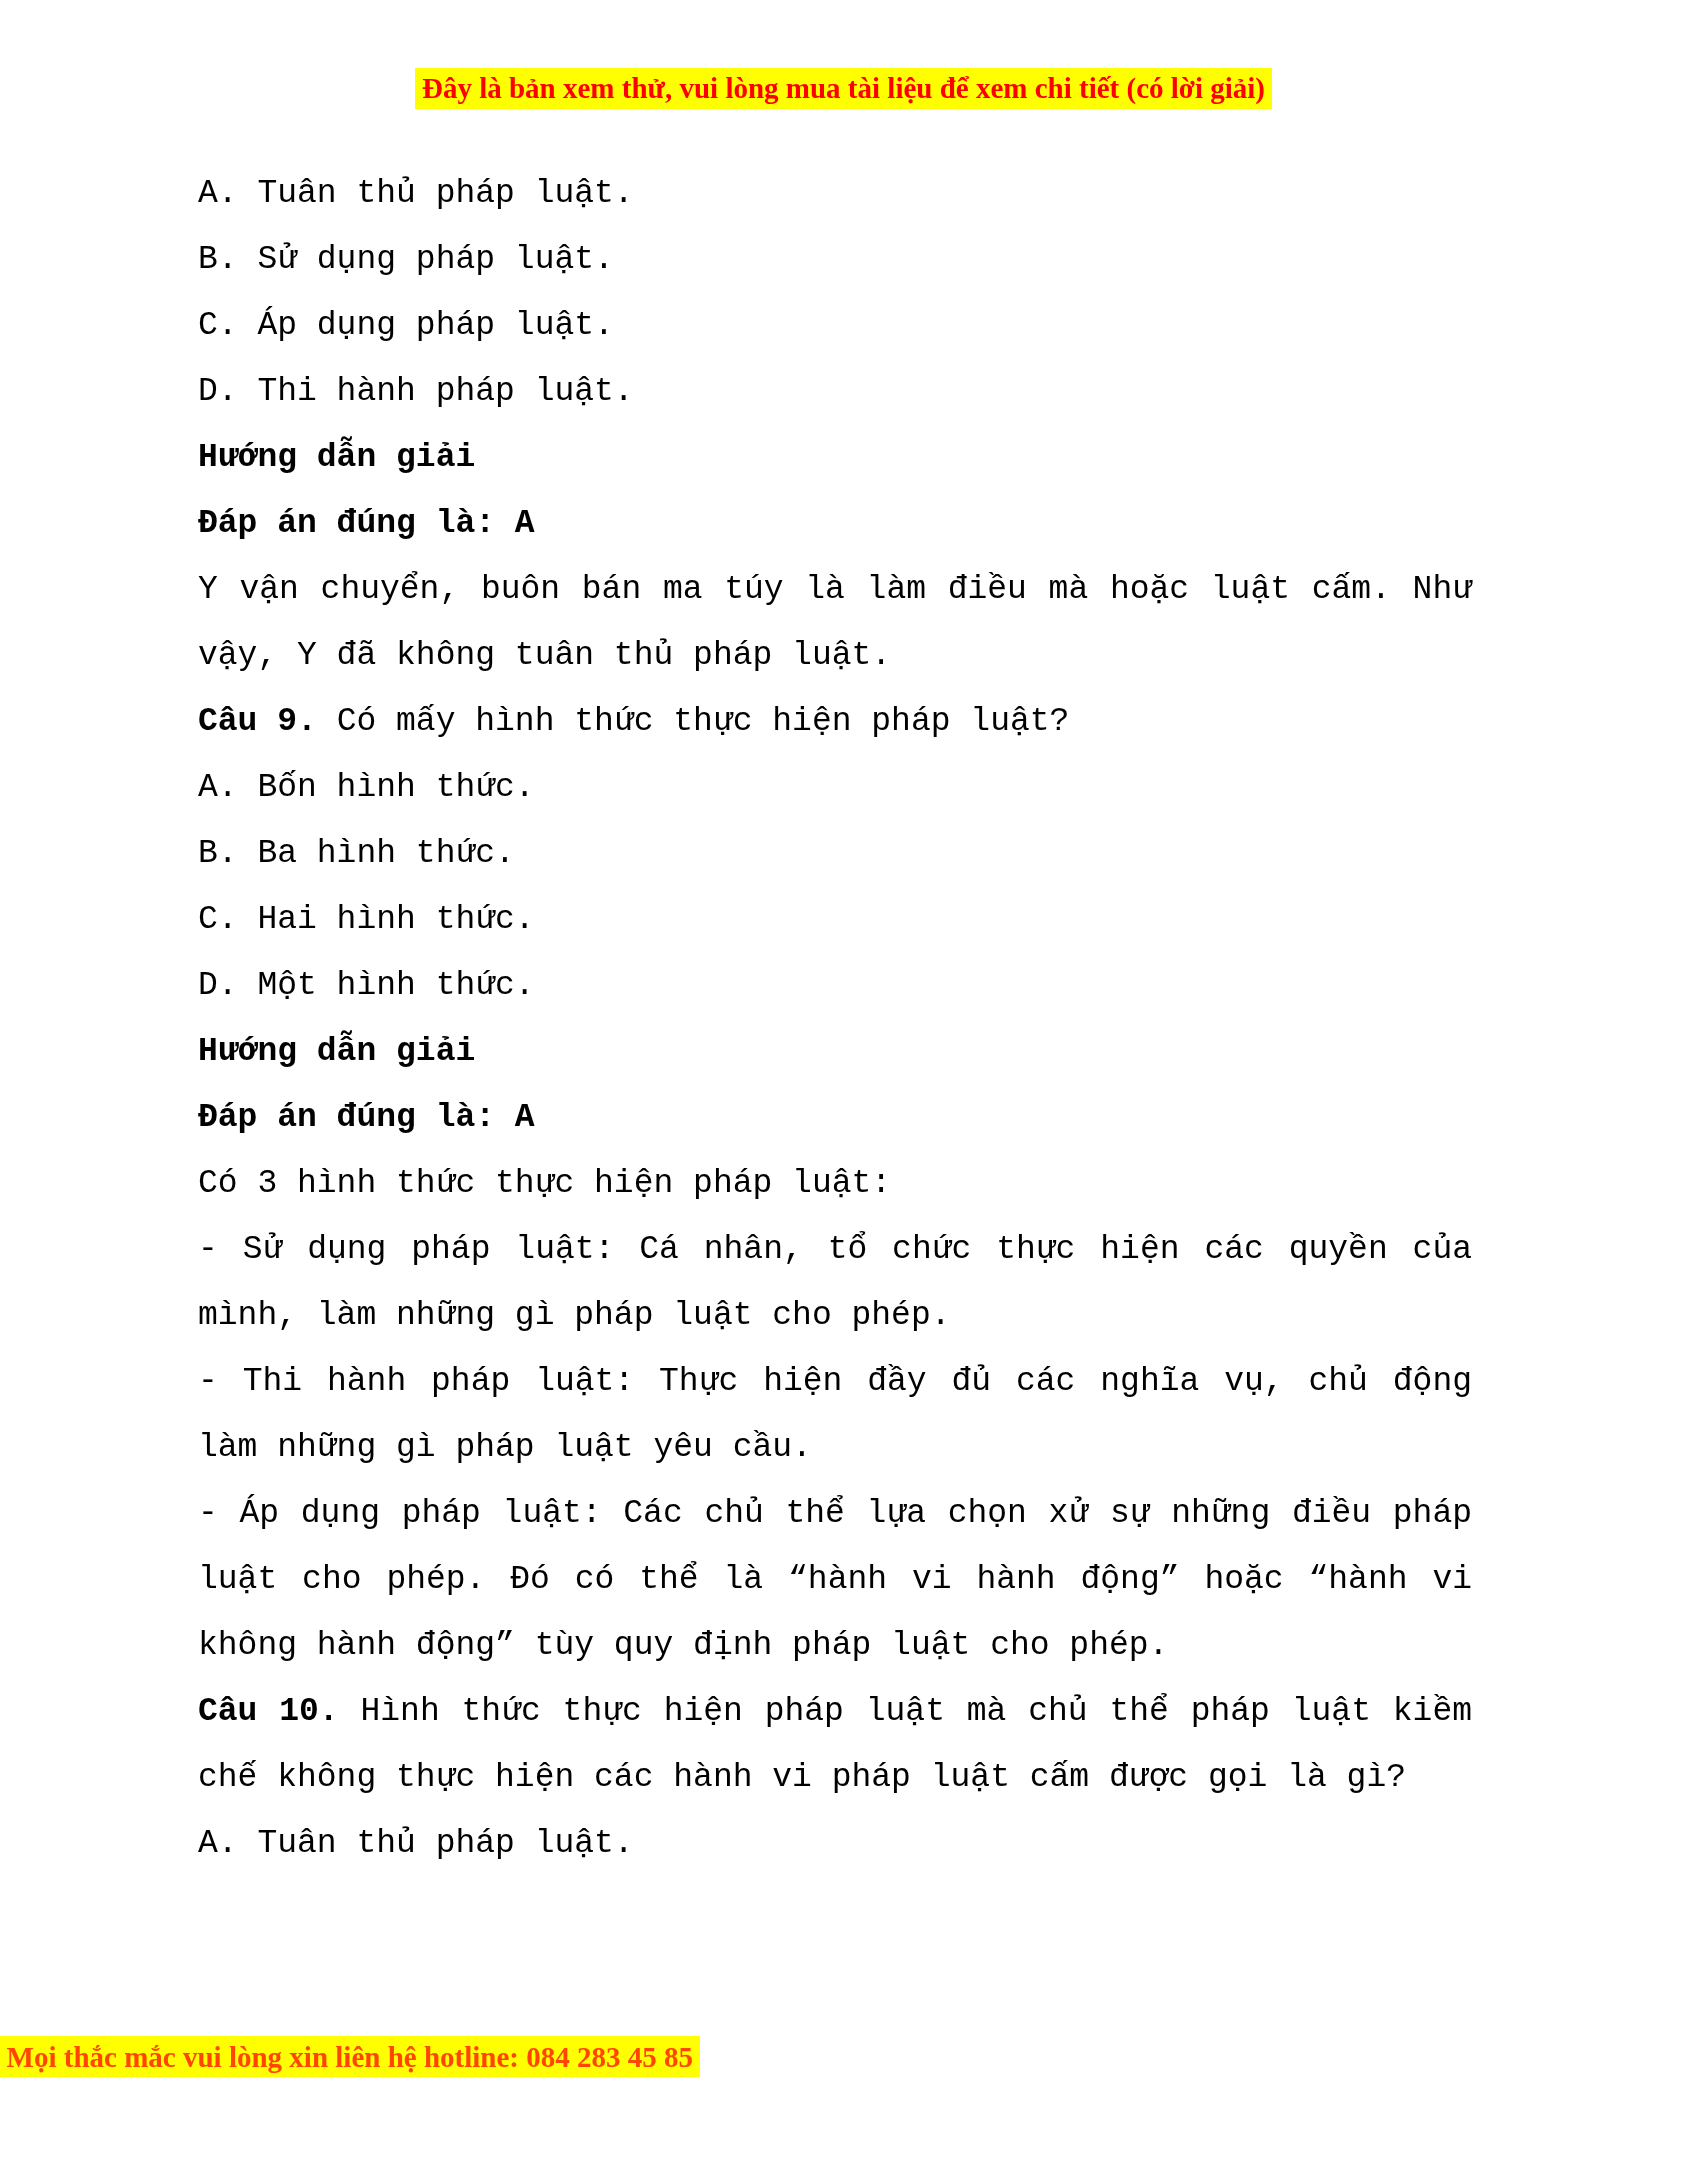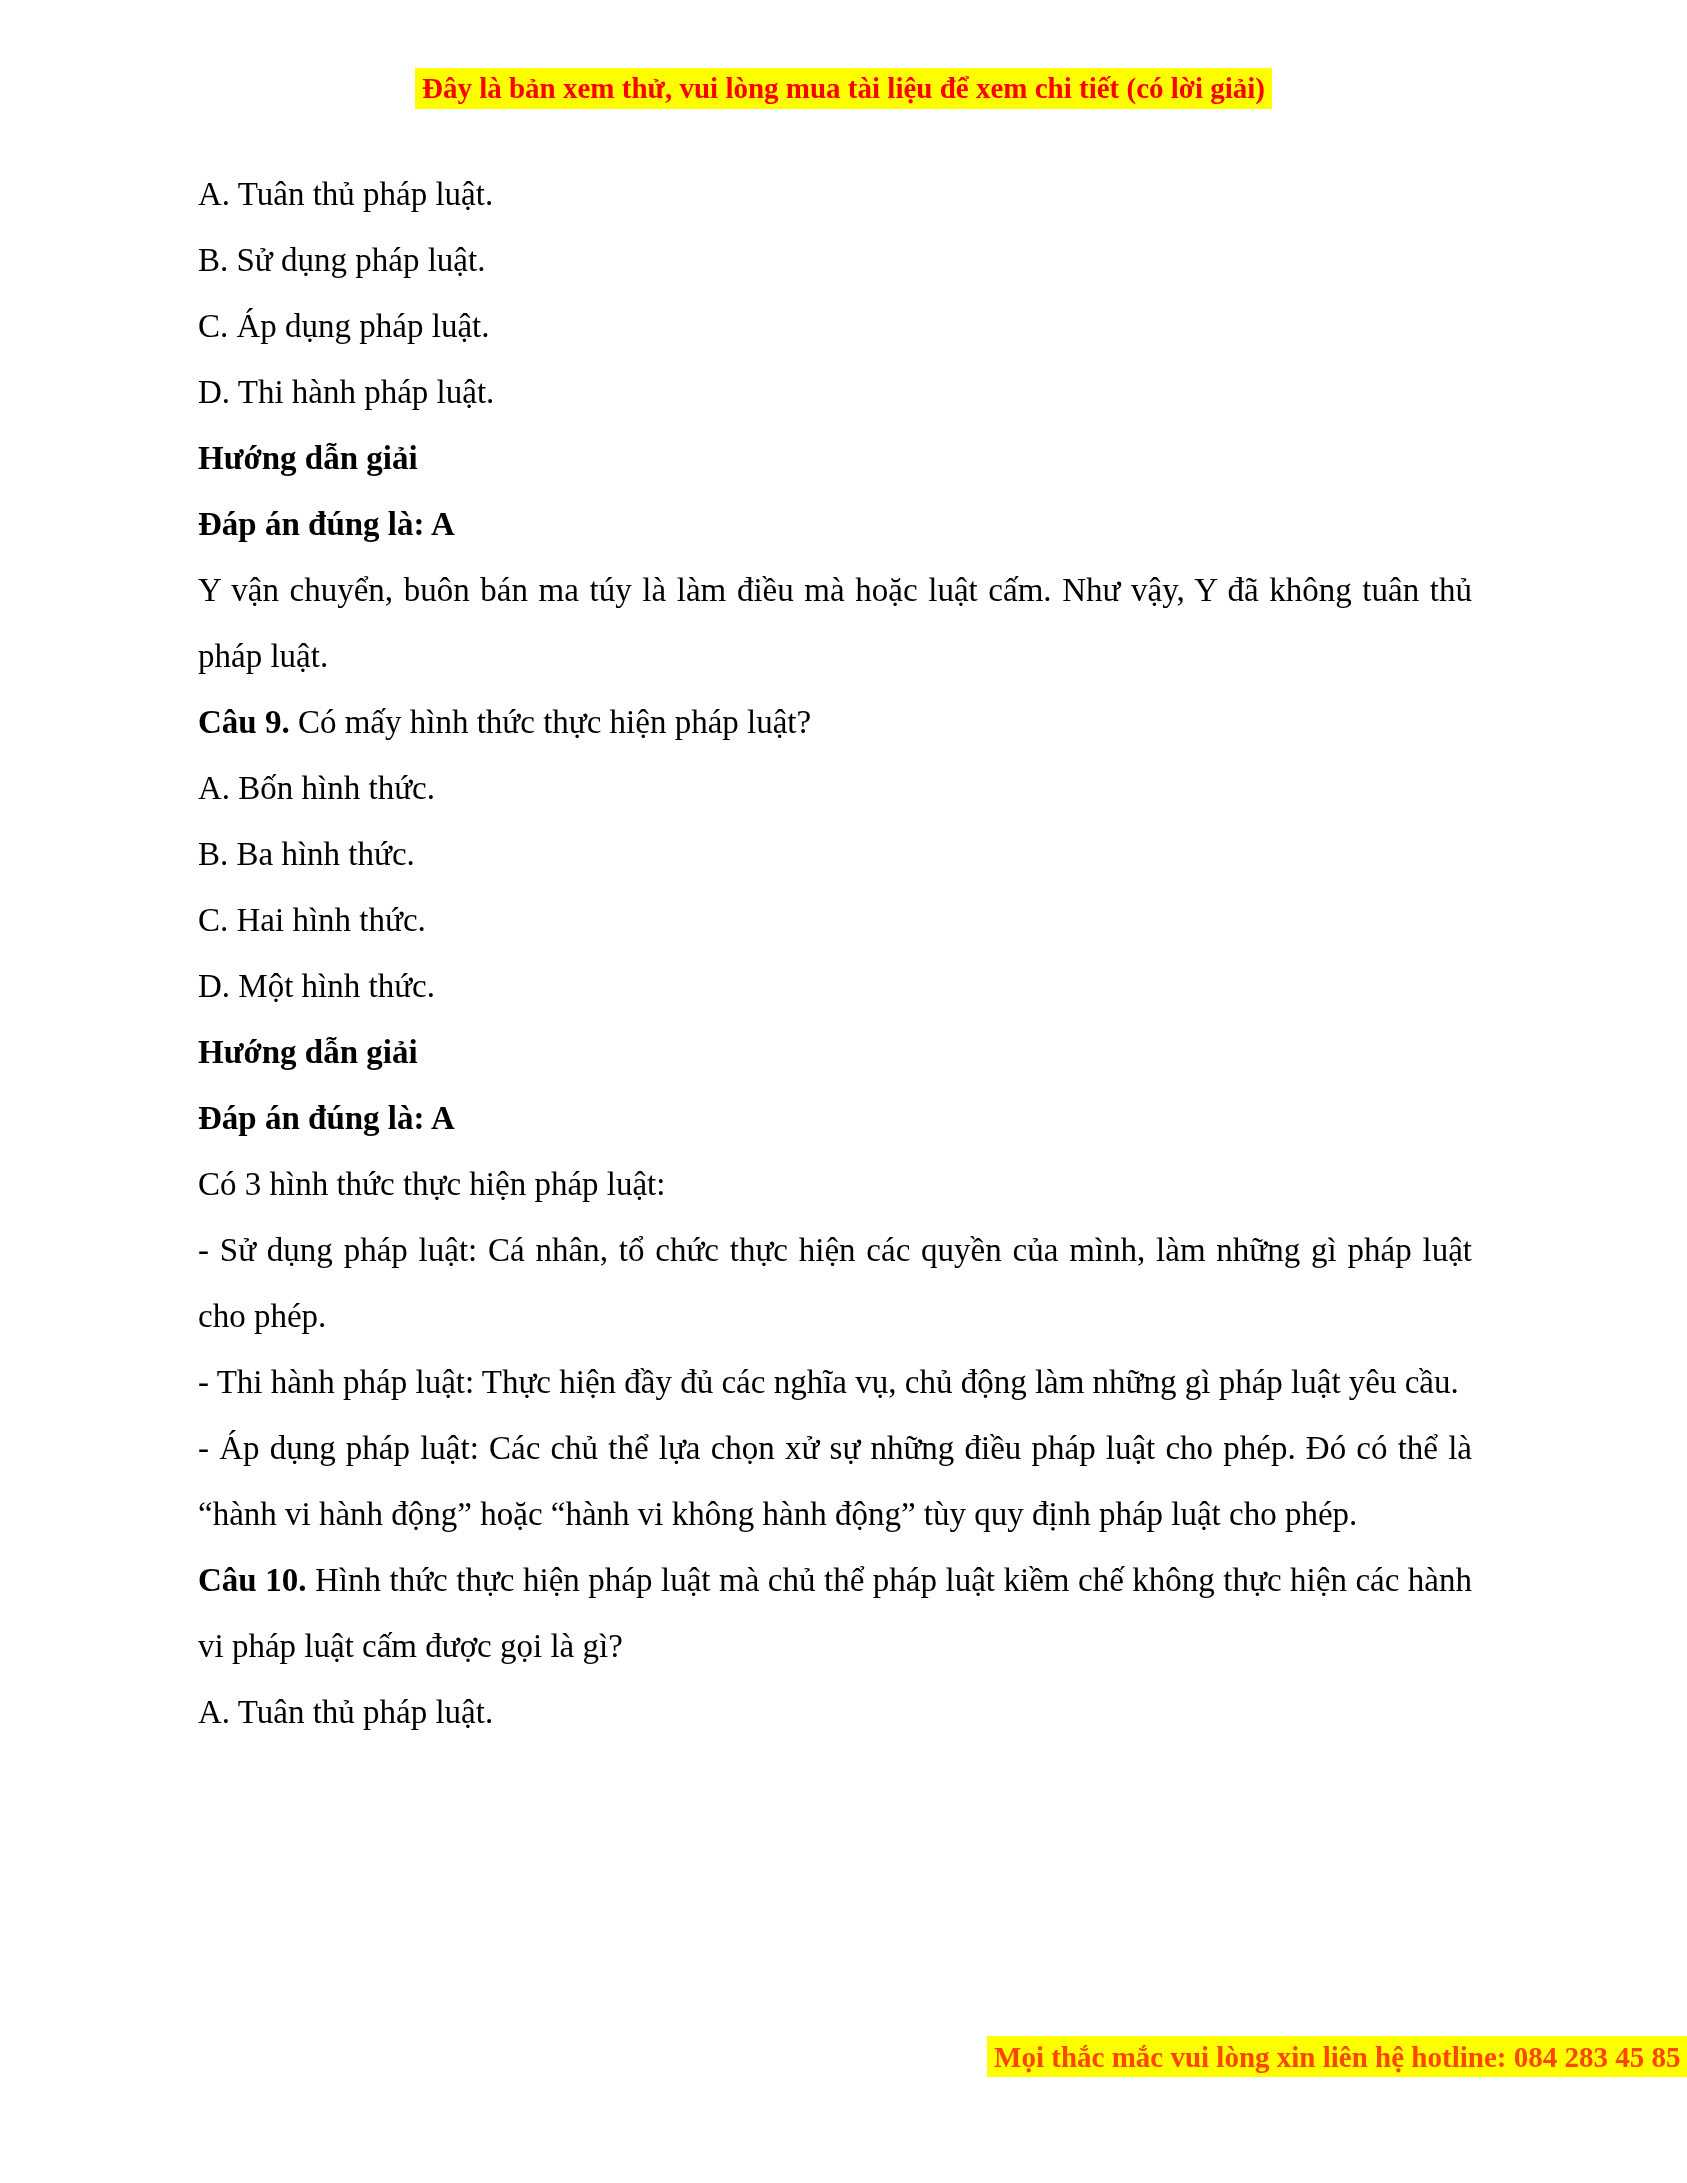--- a/index.html
+++ b/index.html
@@ -36,33 +36,34 @@
   }
   .content {
     margin: 52px 215px 0 198px;
     text-align: justify;
   }
   .para {
     margin: 0;
     font-size: 33px;
     line-height: 66px;
     text-align: justify;
+    font-family: Liberation Mono, monospace;
   }
   .para.left {
     text-align: left;
   }
   .bold {
     font-weight: bold;
   }
   .footer-row {
     position: absolute;
     left: 0;
     right: 0;
     bottom: 106px;
-    text-align: right;
+    text-align: left;
   }
   .footer-notice {
     display: inline-block;
     background: #FFFF00;
     color: #FF4500;
     font-weight: bold;
     font-size: 29px;
     line-height: 38px;
     padding: 1.3px 6.6px;
   }

